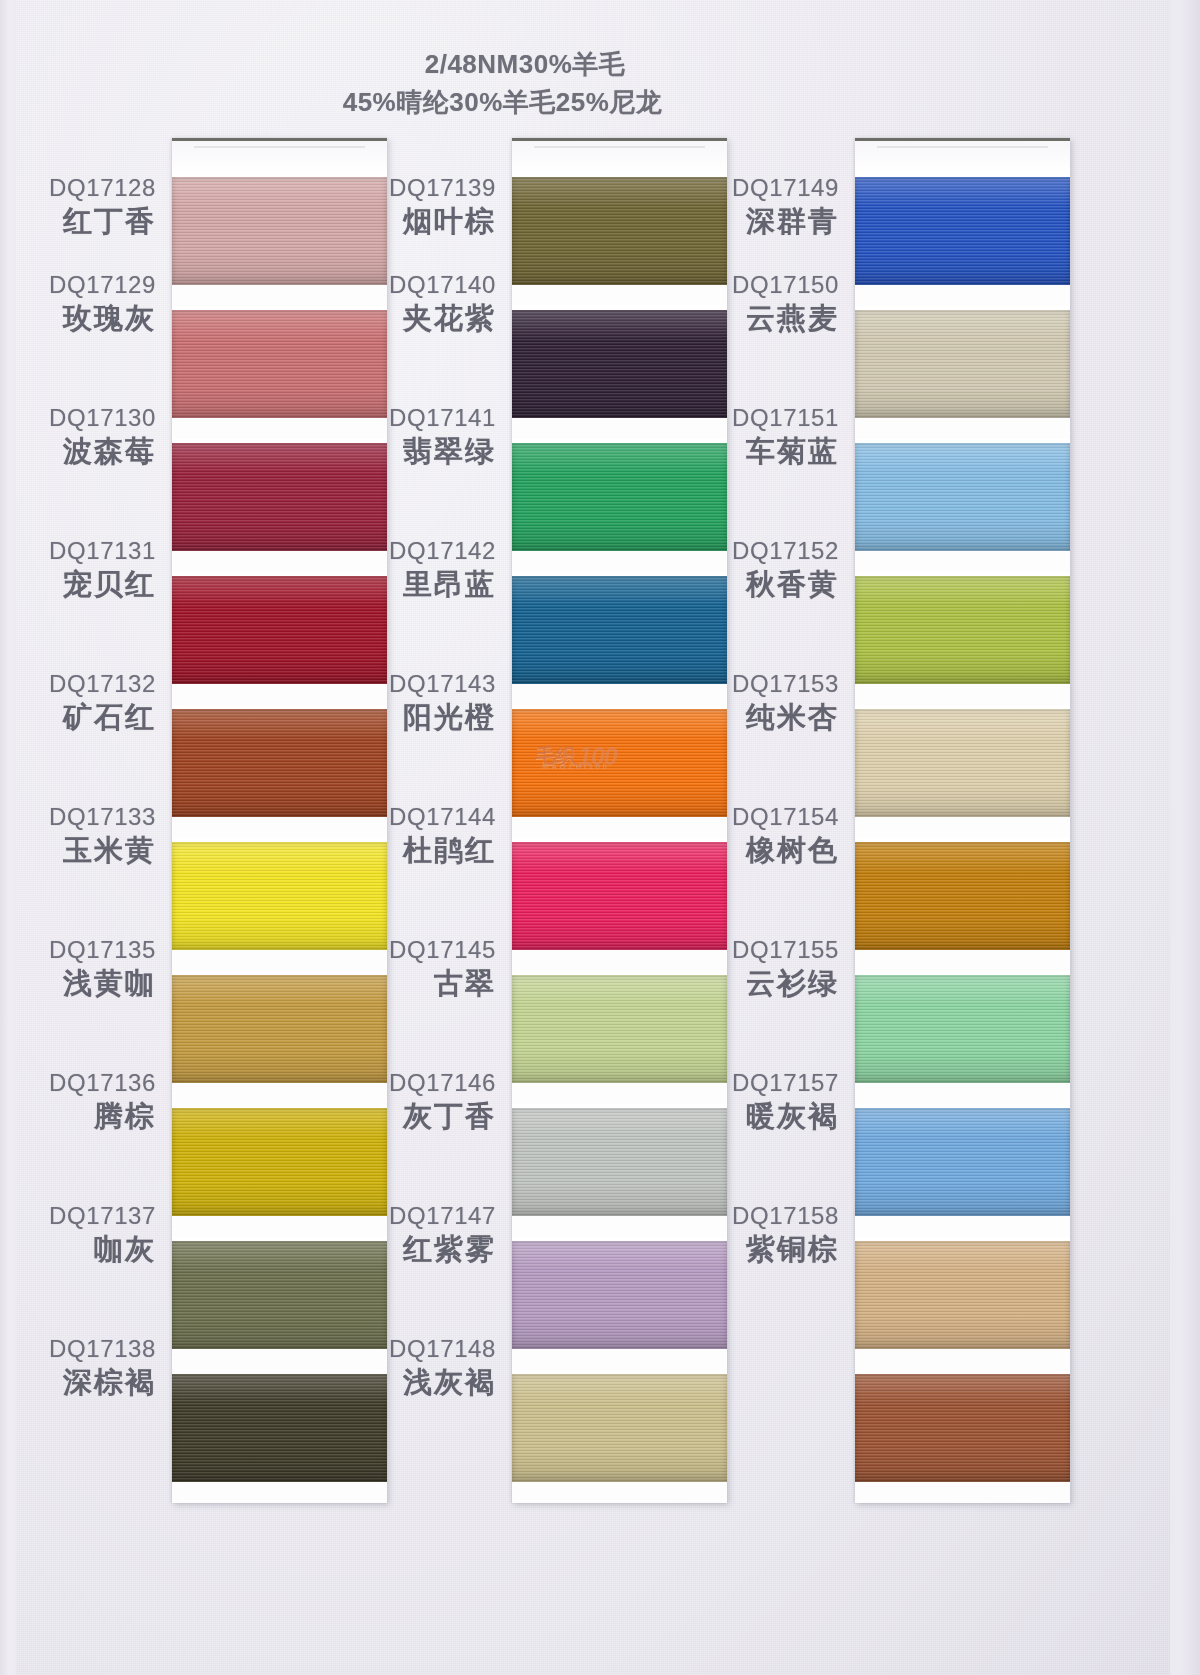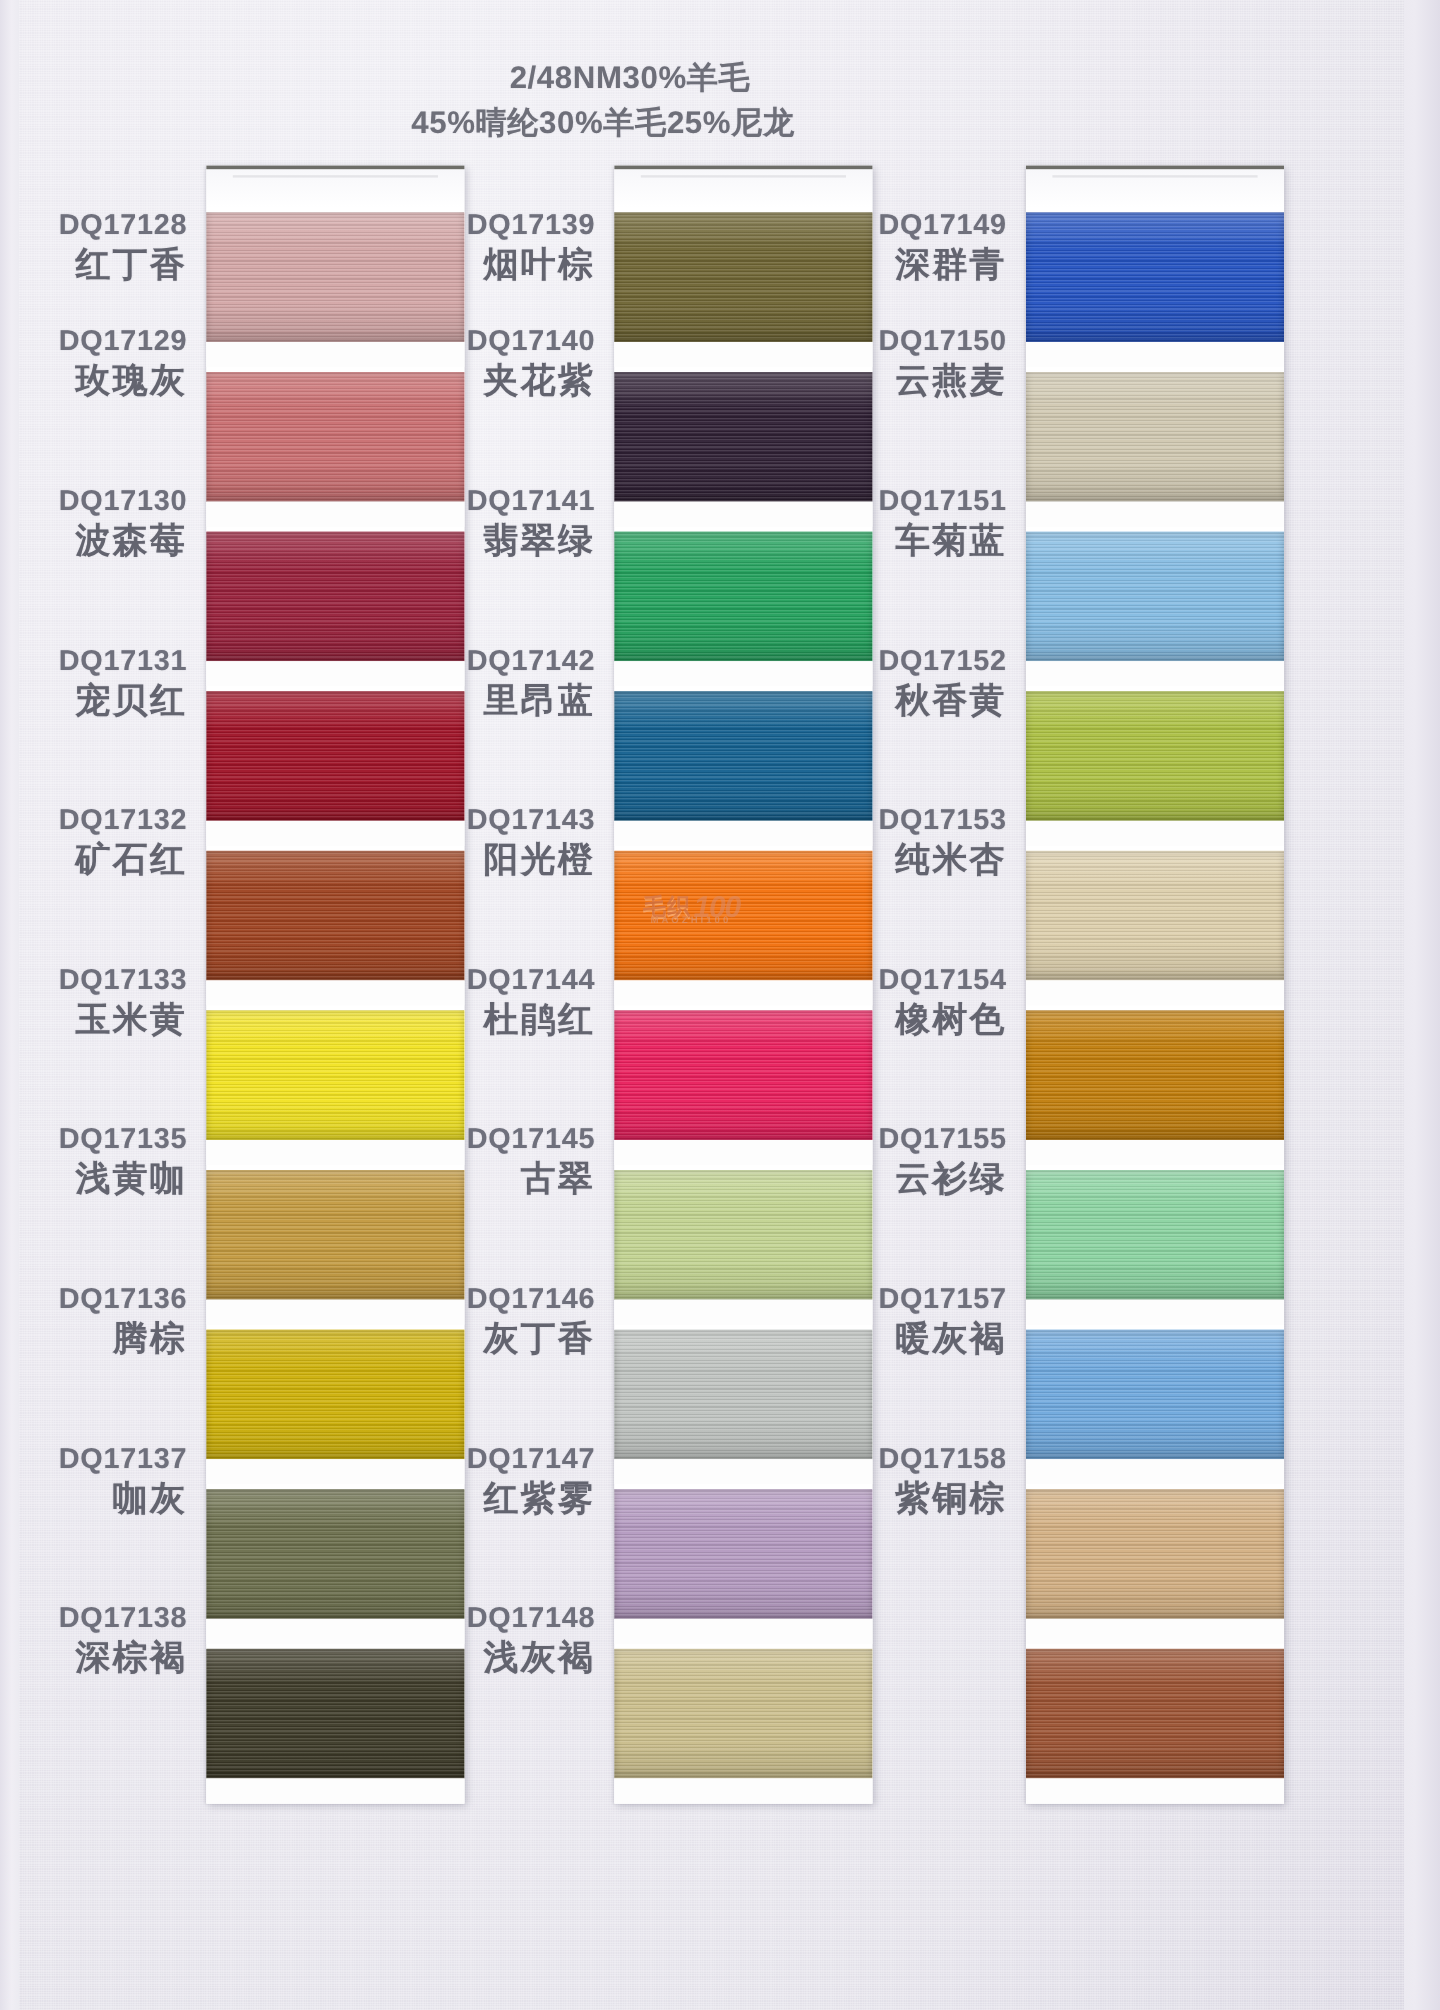--- a/index.html
+++ b/index.html
@@ -108,21 +108,21 @@
     display:flex;flex-direction:column;justify-content:flex-start;
     align-items:flex-end;
     padding-right:16px;
     box-sizing:border-box;
   }
   .label-slot.first{padding-top:36px;}
   .code{
     color:#6f707c;
     font-size:24px;
     letter-spacing:.6px;
-    font-weight:700;
+    font-weight:400;
     line-height:1.18;
     text-shadow:0 0 1px rgba(110,110,125,.4);
   }
   .cname{
     color:#63646f;
     font-size:29px;
     letter-spacing:2px;
     font-weight:600;
     line-height:1.25;
     margin-top:1px;

